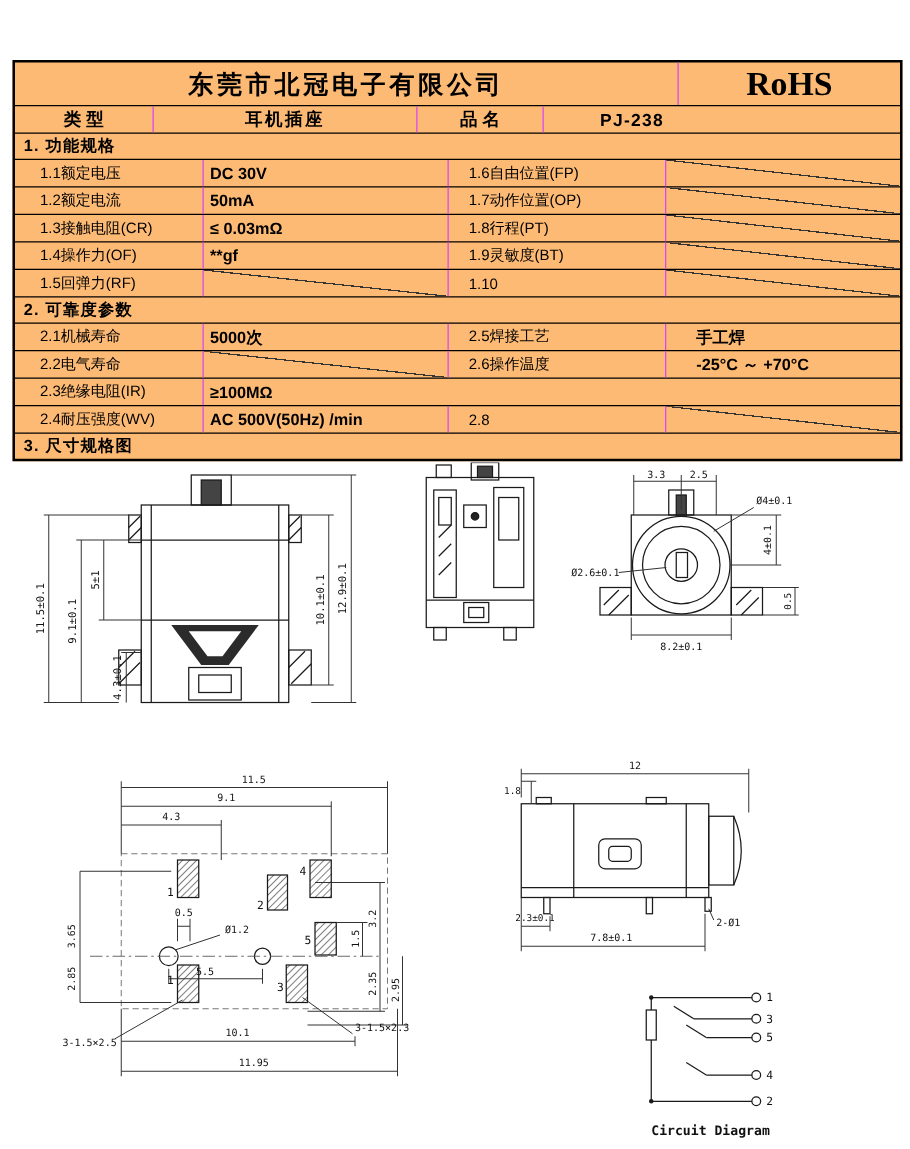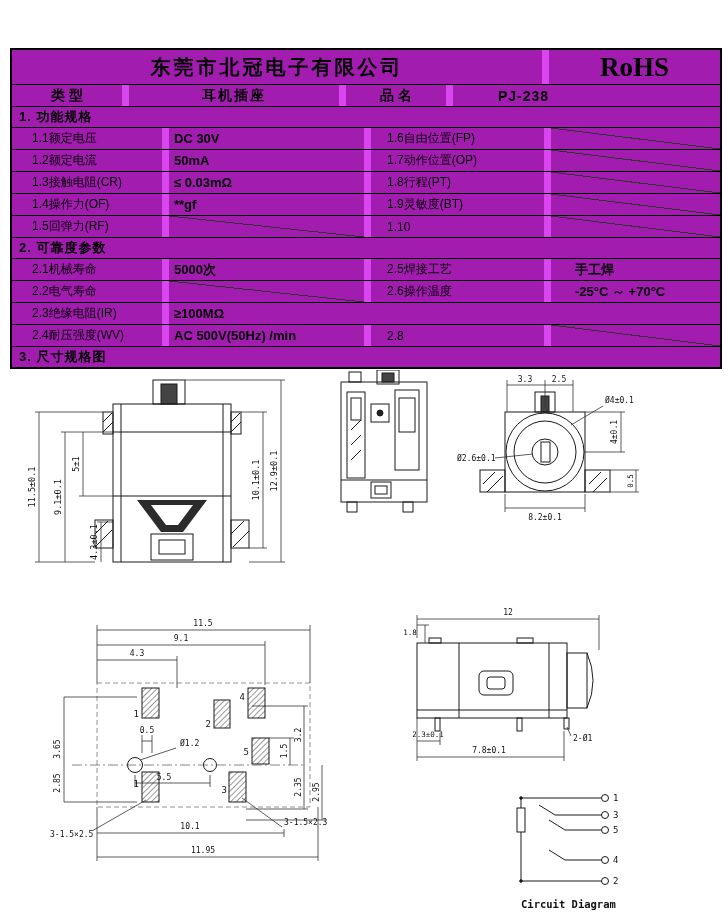--- a/index.html
+++ b/index.html
@@ -1,21 +1,21 @@
 <!DOCTYPE html>
 <html><head>
 <meta charset="utf-8">
 <style>
   html,body{margin:0;padding:0}
   body{width:728px;height:919px;position:relative;background:#fff;color:#000;
        font-family:"Liberation Sans","DejaVu Sans",sans-serif;overflow:hidden}
-  .spec{position:absolute;left:10px;top:48px;width:708px;border:2px solid #000;background:#a21caf}
+  .spec{position:absolute;left:10px;top:48px;width:708px;border:2px solid #000;background:#fdba74}
   .row{display:flex;border-top:1px solid #000}
   .row:first-child{border-top:0}
-  .cell{border-left:7px solid #d946ef;display:flex;align-items:center;overflow:hidden;white-space:nowrap}
+  .cell{border-left:1px solid #d946ef;display:flex;align-items:center;overflow:hidden;white-space:nowrap}
   .cell:first-child{border-left:0}
   .hdr{height:34px}
   .company{width:530px;justify-content:center;font-size:20px;font-weight:700;letter-spacing:3px}
   .rohs{flex:1;justify-content:center;font-family:"Liberation Serif","DejaVu Serif",serif;font-size:27px;font-weight:700}
   .prod{height:21px}
   .p1{width:110px;justify-content:center;font-weight:700;font-size:14px}
   .p2{width:210px;justify-content:center;font-weight:700;font-size:14px;letter-spacing:2px}
   .p3{width:100px;justify-content:center;font-weight:700;font-size:14px}
   .p4{flex:1;padding-left:45px;font-weight:700;font-size:14px;letter-spacing:1px}
   .sect{height:20px}

